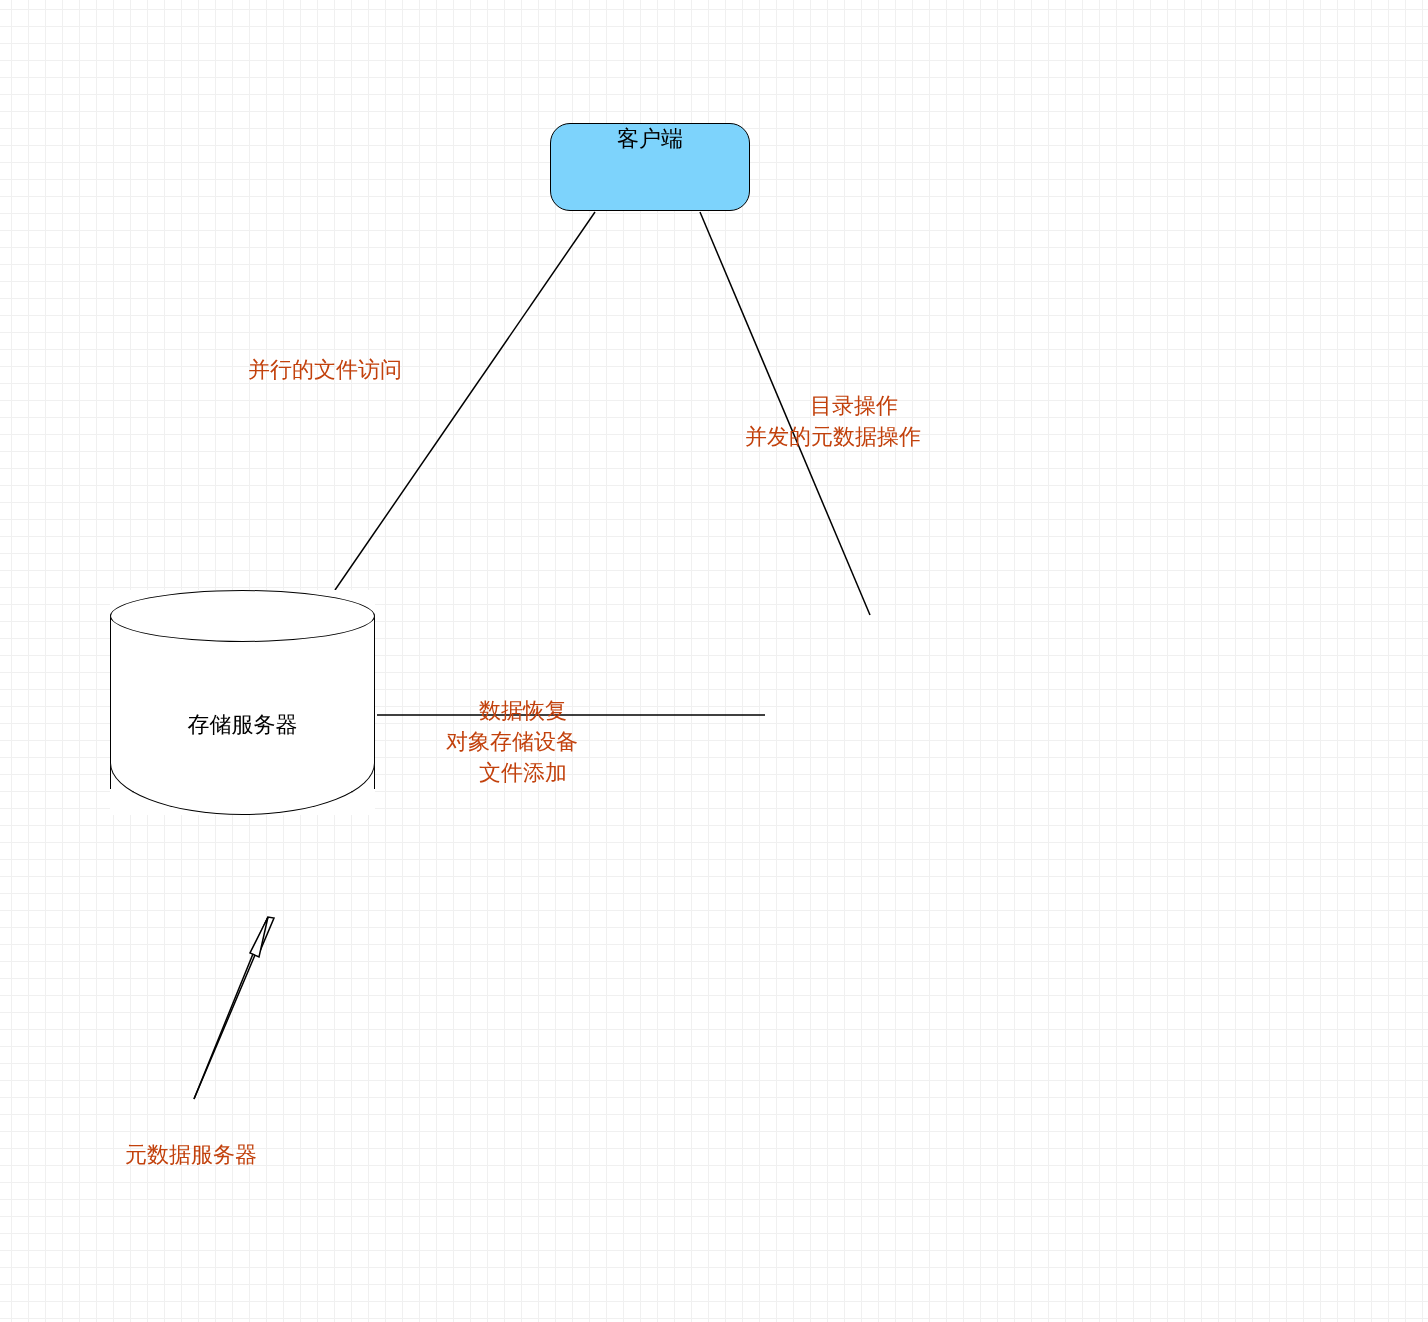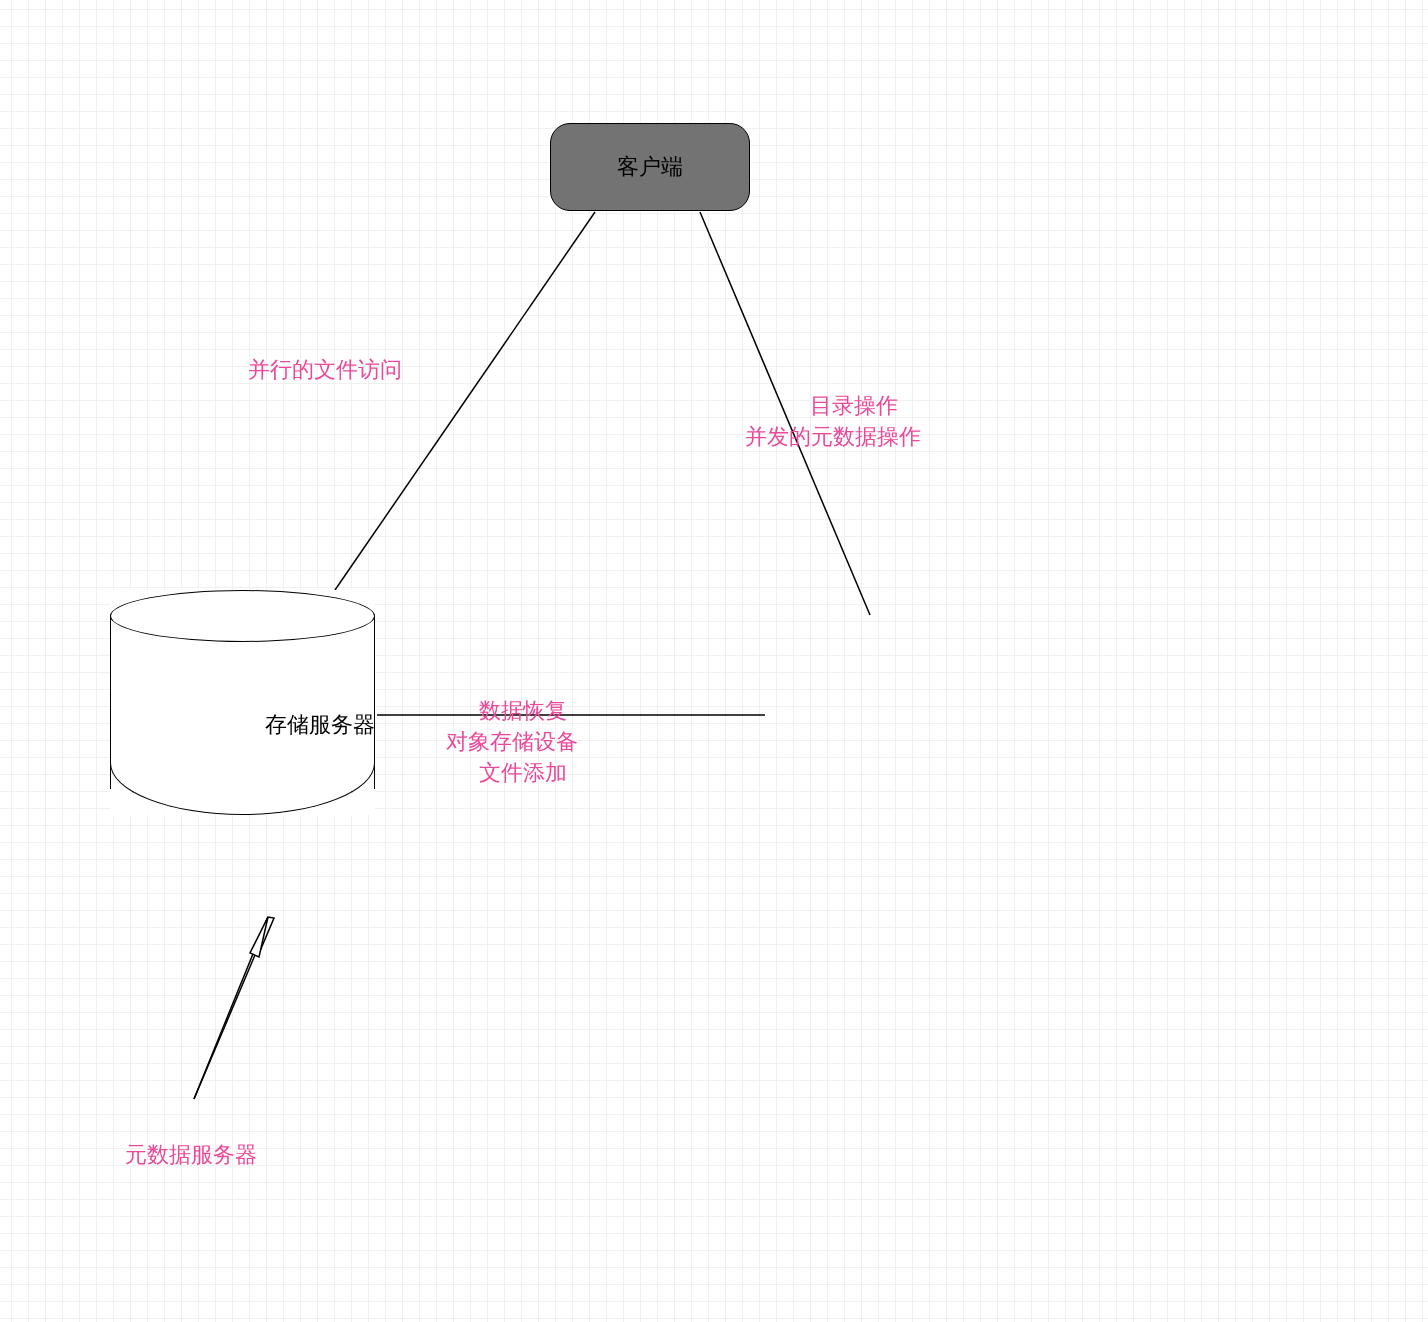--- a/index.html
+++ b/index.html
@@ -27,23 +27,23 @@
       background-position: -6px -8px, -6px -8px, -6px -8px, -6px -8px;
     }
     .canvas {
       position: absolute;
       inset: 0;
     }
     .node-rect {
       position: absolute;
       border: 1.5px solid #000;
       border-radius: 20px;
-      background: #737373;
+      background: #7dd3fc;
       display: flex;
-      align-items: center;
+      align-items: flex-start;
       justify-content: center;
       font-size: 22px;
       color: #000;
     }
     .cylinder {
       position: absolute;
       background: #fff;
     }
     .cyl-body {
       position: absolute;
@@ -74,21 +74,21 @@
       position: absolute;
       left: 0;
       right: 0;
       text-align: center;
       font-size: 22px;
       color: #000;
     }
     .edge-label {
       position: absolute;
       font-size: 22px;
-      color: #ec4899;
+      color: #c2410c;
       background: transparent;
       white-space: nowrap;
       line-height: 1.4;
     }
     svg.lines {
       position: absolute;
       inset: 0;
       width: 100%;
       height: 100%;
       pointer-events: none;
@@ -118,21 +118,21 @@
   </svg>
 
   <div class="node-rect" style="left:550px; top:123px; width:200px; height:88px;">
     <span>客户端</span>
   </div>
 
   <div class="cylinder" style="left:110px; top:590px; width:265px; height:225px;">
     <div class="cyl-body" style="top:26px; bottom:26px;"></div>
     <div class="cyl-bottom" style="bottom:0; height:52px;"></div>
     <div class="cyl-top" style="top:0; height:52px;"></div>
-    <div class="cyl-label" style="top:120px;text-align:right;">存储服务器</div>
+    <div class="cyl-label" style="top:120px;">存储服务器</div>
   </div>
 
 
   <div class="edge-label" style="left:248px; top:355px;">
     <span>并行的文件访问</span>
   </div>
 
   <div class="edge-label" style="left:745px; top:355px; text-align:center;">
     <div style="padding-left:42px;margin-top:36px;"><span>目录操作</span></div>
     <div><span>并发的元数据操作</span></div>

